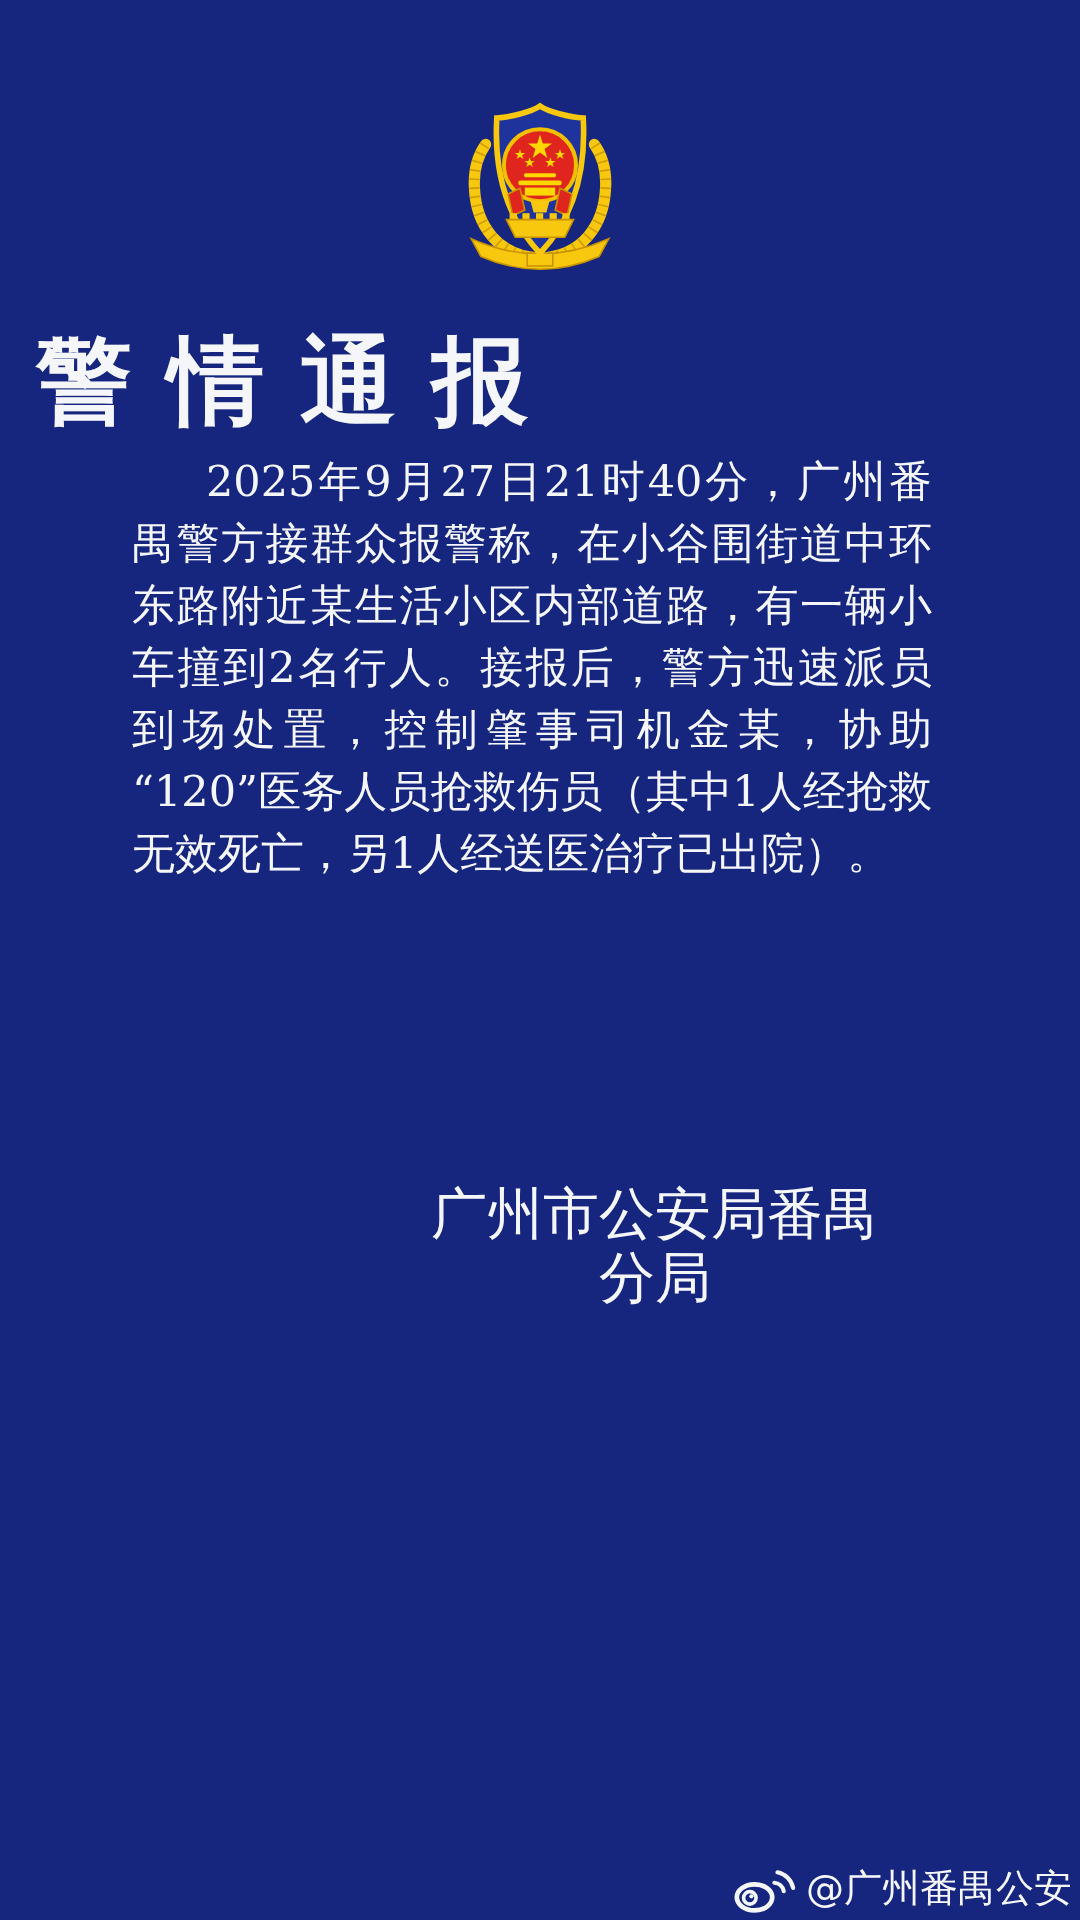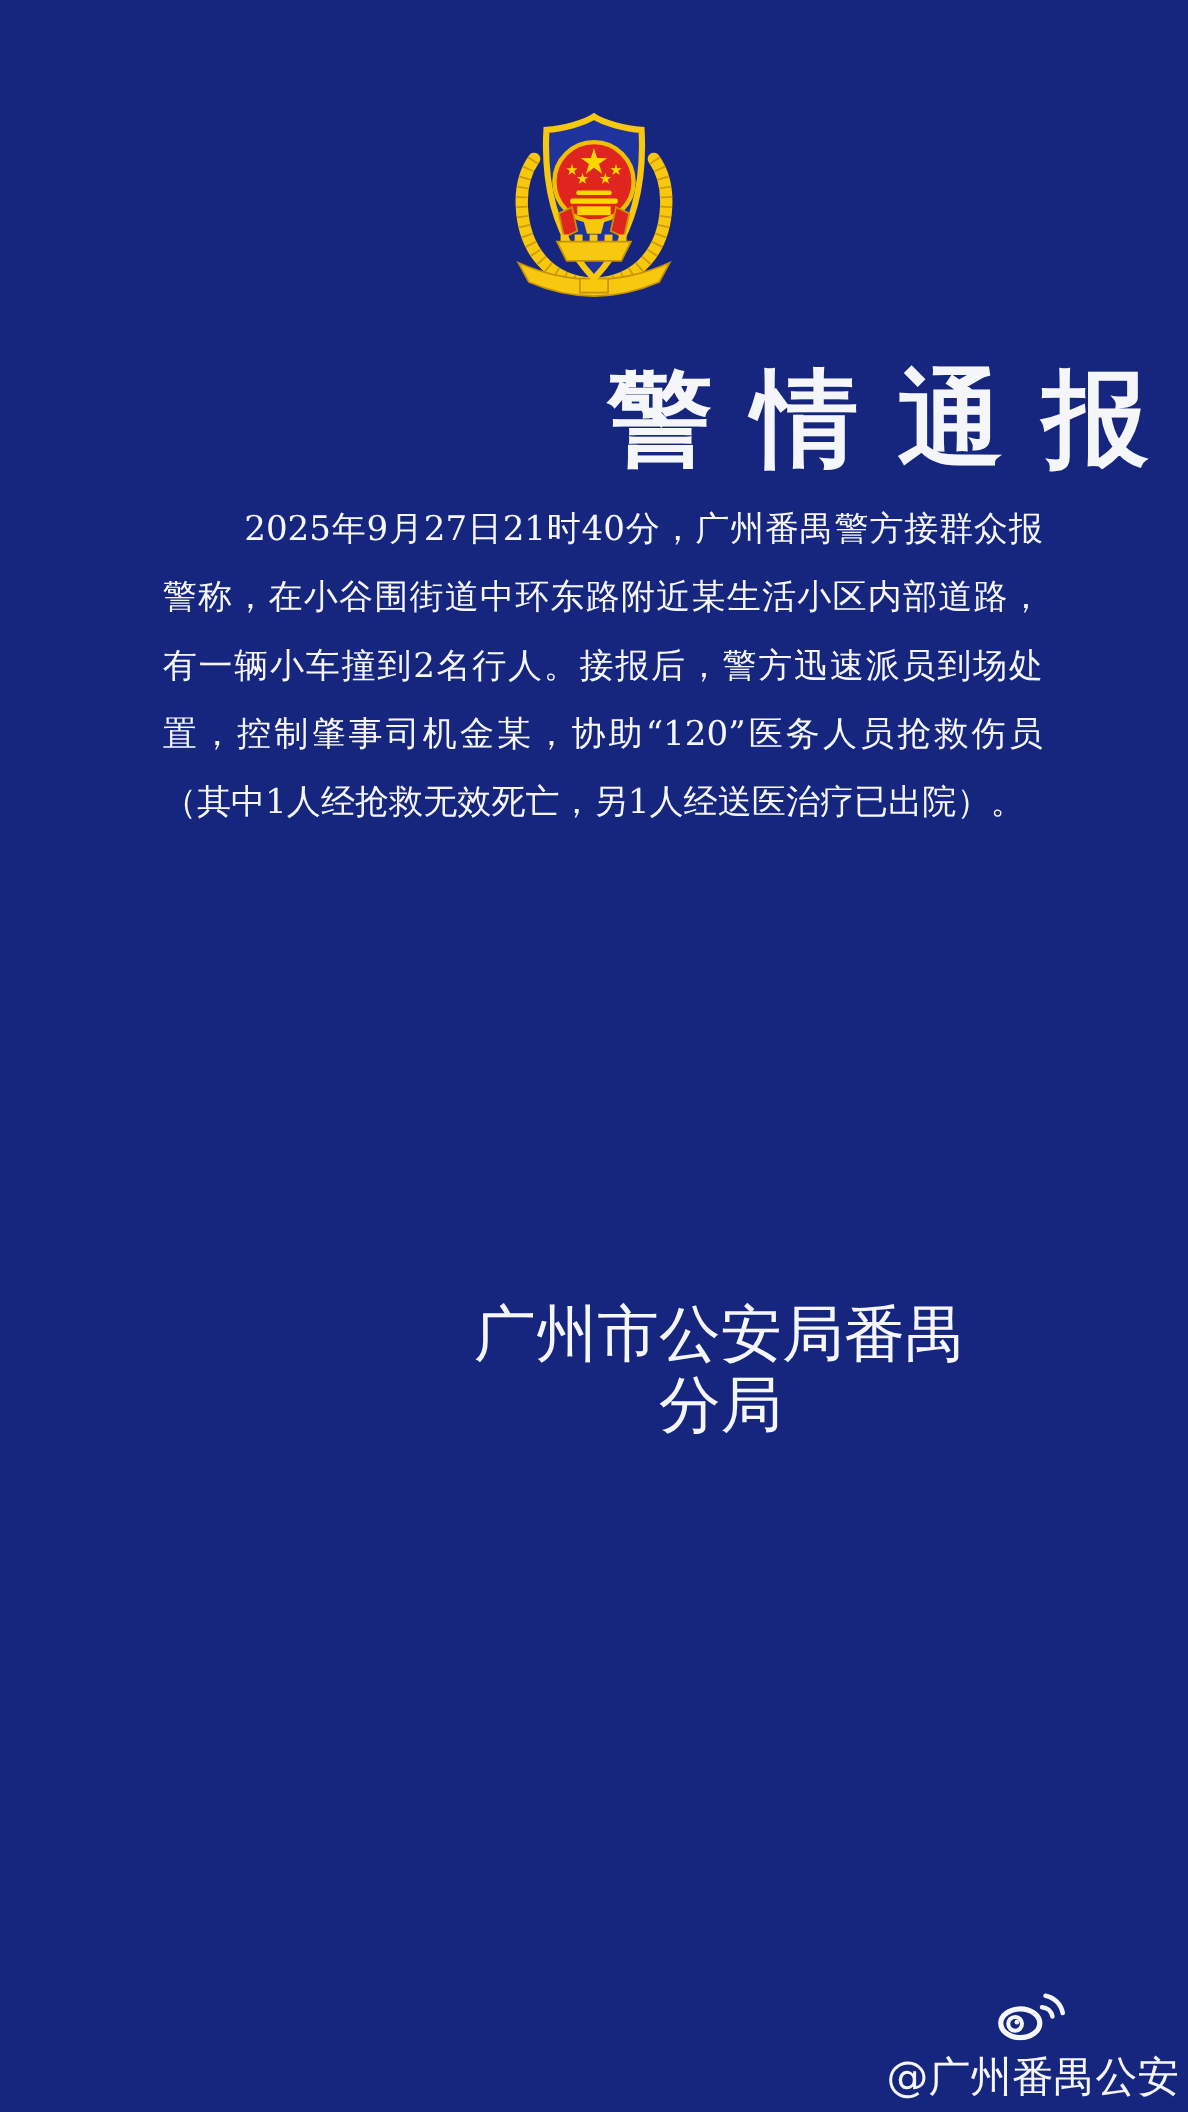--- a/index.html
+++ b/index.html
@@ -21,34 +21,34 @@
   .emblem{
     position:absolute;
     left:460px;top:98px;
     width:160px;height:172px;
   }
   .title{
     position:absolute;
     left:0;top:318px;
     width:1080px;
     margin:0;
-    text-align:right;
+    text-align:left;
     font-size:96px;
     font-weight:bold;
     letter-spacing:36px;
     padding-left:36px;
     box-sizing:border-box;
     color:var(--text);
     font-family:"DejaVu Serif","Liberation Serif",serif;
   }
   .body-text{
     position:absolute;
-    left:148px;top:450px;
+    left:132px;top:450px;
     width:800px;
-    font-size:31px;
+    font-size:43px;
     line-height:62px;
     text-align:justify;
     color:var(--text);
   }
   .body-text p{
     margin:0;
     text-indent:74px;
   }
   .body-text p + p{
     margin-top:25px;
@@ -68,21 +68,20 @@
   }
   .watermark{
     position:absolute;
     right:8px;bottom:6px;
     display:flex;
     align-items:center;
     gap:8px;
     color:var(--text);
     font-size:38px;
     font-family:"DejaVu Sans","Liberation Sans",sans-serif;
-    flex-direction:column;
   }
   .watermark .wicon{
     display:inline-flex;
     width:64px;height:48px;
   }
 </style>
 </head>
 <body>
 
 <div class="emblem">

